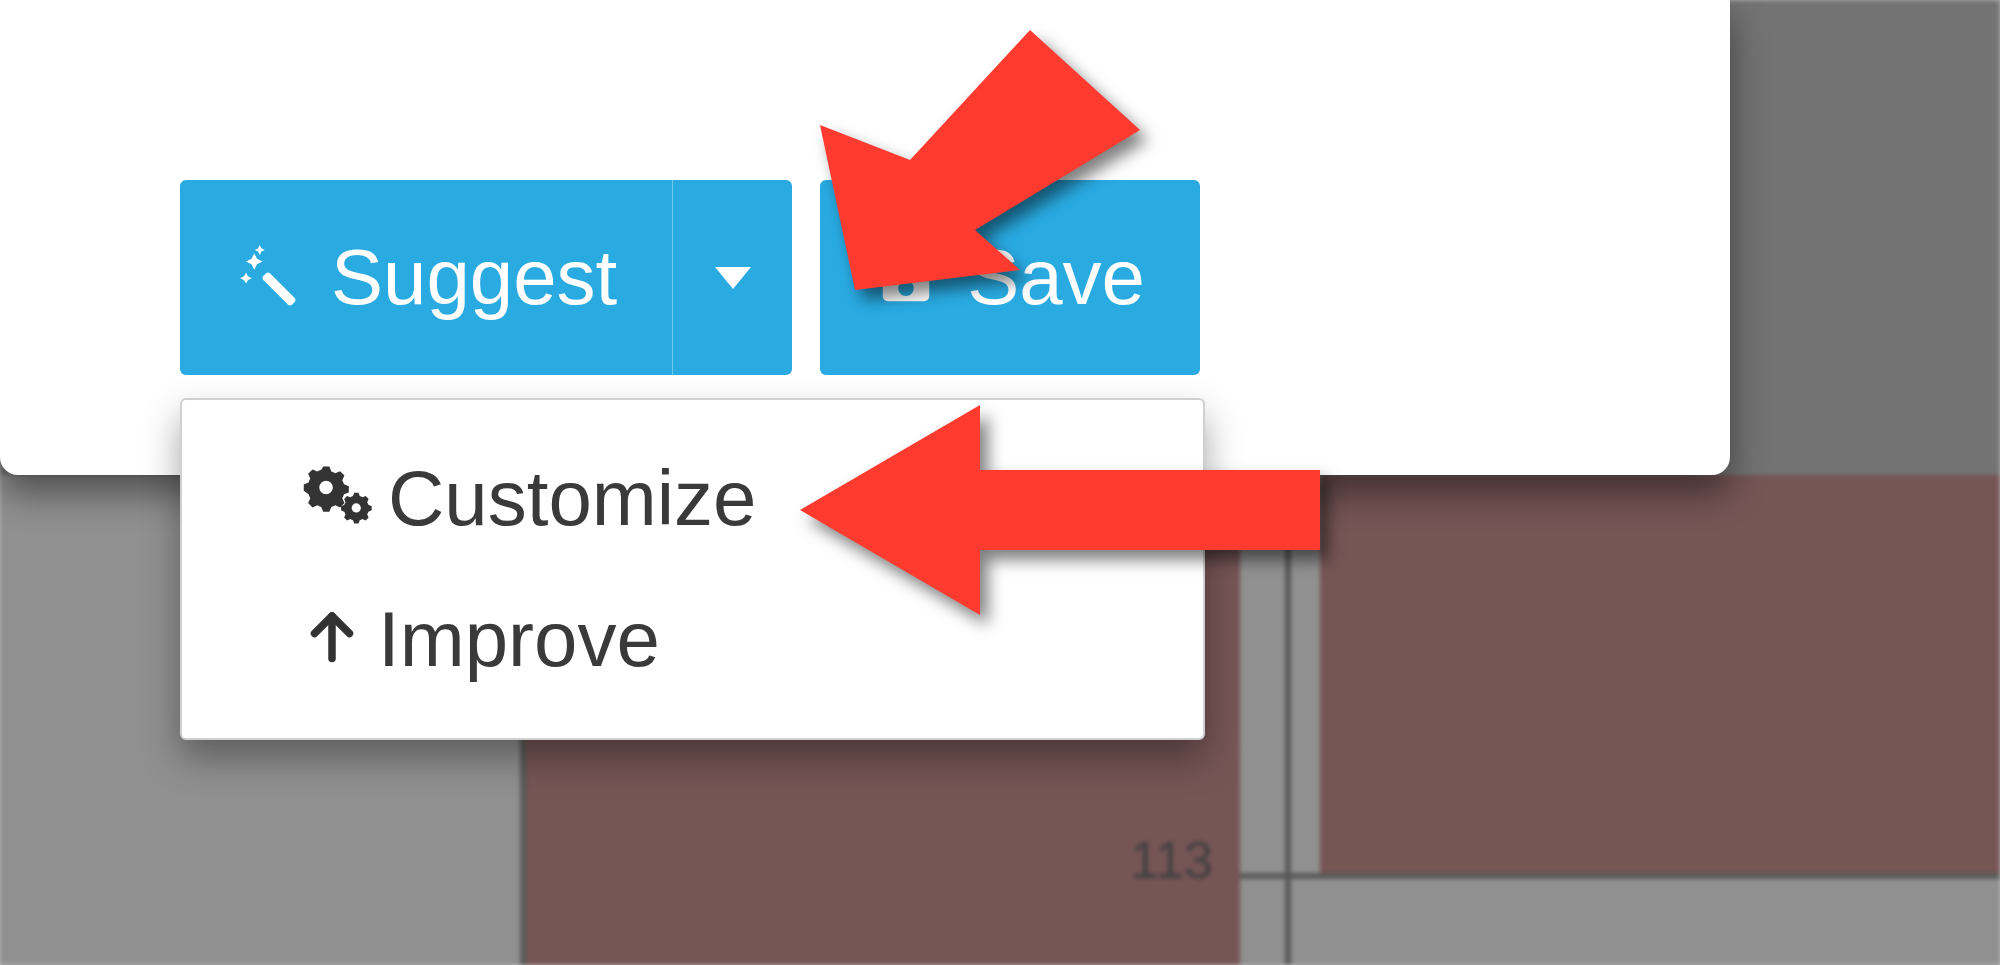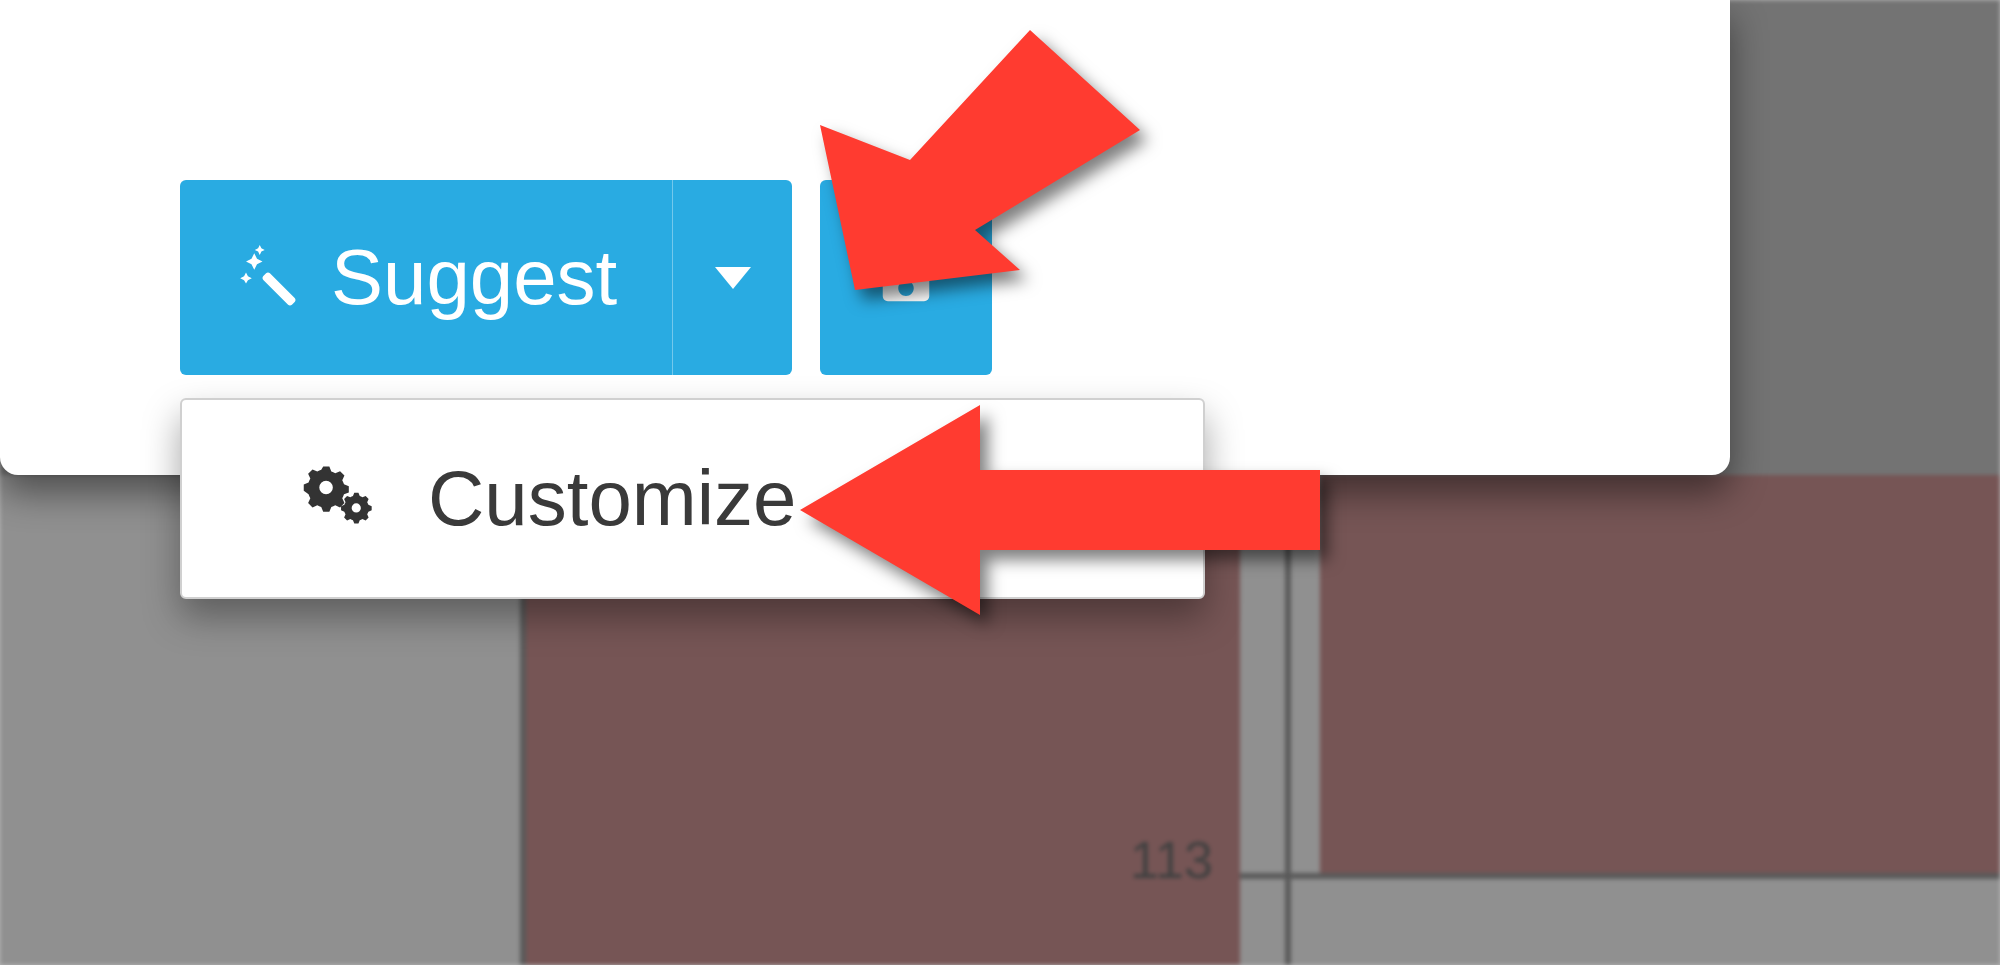--- a/index.html
+++ b/index.html
@@ -60,21 +60,21 @@
       position: absolute;
       top: 398px; left: 180px;
       width: 1025px;
       background: #fff;
       border: 2px solid #d0d0d0;
       border-radius: 6px;
       box-shadow: 0 18px 36px rgba(0,0,0,0.35);
       padding: 28px 0;
     }
     .menu-item {
-      display:flex; align-items:center; gap:56px;
+      display:flex; align-items:center; gap:16px;
       padding: 25px 120px;
       font-size: 78px;
       color: #3a3a3a;
       cursor: pointer;
     }
     .menu-item svg { flex-shrink:0; }
 
     .arrow { position:absolute; fill:#ff3b30; filter: drop-shadow(8px 10px 8px rgba(0,0,0,0.5)); }
 
     .dim-overlay {
@@ -115,36 +115,46 @@
         <span class="caret"></span>
       </button>
     </div>
 
     <button class="btn">
       <span>
         <svg width="62" height="62" viewBox="0 0 24 24" fill="#fff">
           <path d="M17 3H5c-1.1 0-2 .9-2 2v14c0 1.1.9 2 2 2h14c1.1 0 2-.9 2-2V7l-4-4zM12 19c-1.66 0-3-1.34-3-3s1.34-3 3-3 3 1.34 3 3-1.34 3-3 3zM15 9H6V5h9v4z"></path>
         </svg>
       </span>
+      <span>Save</span>
     </button>
 
 
   </div>
 </div>
 
 <div class="dropdown-menu">
   <div class="menu-item">
     <span>
       <svg width="70" height="60" viewBox="0 0 32 26" fill="#333">
         <path d="M12.5 0l.9 2.2c.6.2 1.2.5 1.8.8l2.2-.9 2 2-1 2.2c.3.6.6 1.2.8 1.8l2.2.9v2.8l-2.2.9c-.2.6-.5 1.2-.8 1.8l1 2.2-2 2-2.2-1c-.6.3-1.2.6-1.8.8l-.9 2.2H9.7l-.9-2.2c-.6-.2-1.2-.5-1.8-.8l-2.2 1-2-2 1-2.2c-.3-.6-.6-1.2-.8-1.8L.8 11V8.2l2.2-.9c.2-.6.5-1.2.8-1.8l-1-2.2 2-2 2.2.9c.6-.3 1.2-.6 1.8-.8L9.7 0h2.8zM11 6.5A3.1 3.1 0 1 0 11 12.7 3.1 3.1 0 0 0 11 6.5z"></path>
         <path d="M25.8 12l.6 1.5c.4.15.8.35 1.2.55l1.5-.6 1.35 1.35-.65 1.5c.2.4.4.8.55 1.2l1.5.6v1.9l-1.5.6c-.15.4-.35.8-.55 1.2l.65 1.5-1.35 1.35-1.5-.65c-.4.2-.8.4-1.2.55l-.6 1.5h-1.9l-.6-1.5c-.4-.15-.8-.35-1.2-.55l-1.5.65-1.35-1.35.65-1.5c-.2-.4-.4-.8-.55-1.2l-1.5-.6v-1.9l1.5-.6c.15-.4.35-.8.55-1.2l-.65-1.5 1.35-1.35 1.5.6c.4-.2.8-.4 1.2-.55l.6-1.5h1.9zM24.8 16.8a2.1 2.1 0 1 0 0 4.2 2.1 2.1 0 0 0 0-4.2z"></path>
       </svg>
     </span>
     <span>Customize</span>
   </div>
+  <div class="menu-item">
+    <span>
+      <svg width="60" height="60" viewBox="0 0 24 24" fill="none" stroke="#333" stroke-width="3" stroke-linecap="round" stroke-linejoin="round">
+        <line x1="12" y1="21" x2="12" y2="4"></line>
+        <polyline points="5 11 12 4 19 11"></polyline>
+      </svg>
+    </span>
+    <span>Improve</span>
+  </div>
 </div>
 
 <svg class="arrow" style="top:10px; left:820px;" width="320" height="280" viewBox="0 0 320 280">
   <polygon points="35,280 0,115 90,150 210,20 320,120 155,220 200,260"></polygon>
 </svg>
 <svg class="arrow" style="top:405px; left:800px;" width="520" height="210" viewBox="0 0 520 210">
   <polygon points="0,105 180,0 180,65 520,65 520,145 180,145 180,210"></polygon>
 </svg>
 
 </body></html>

